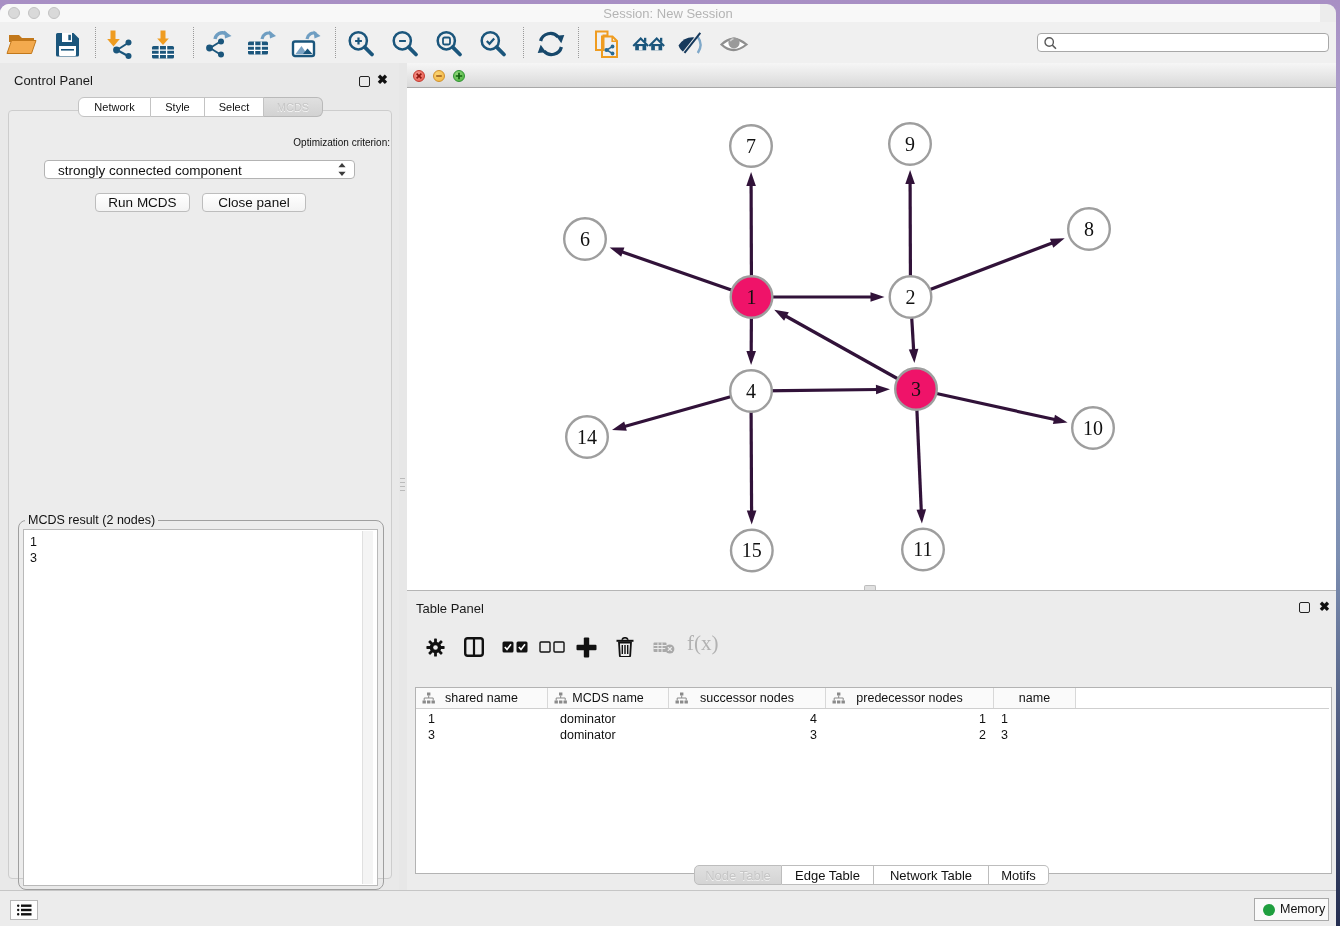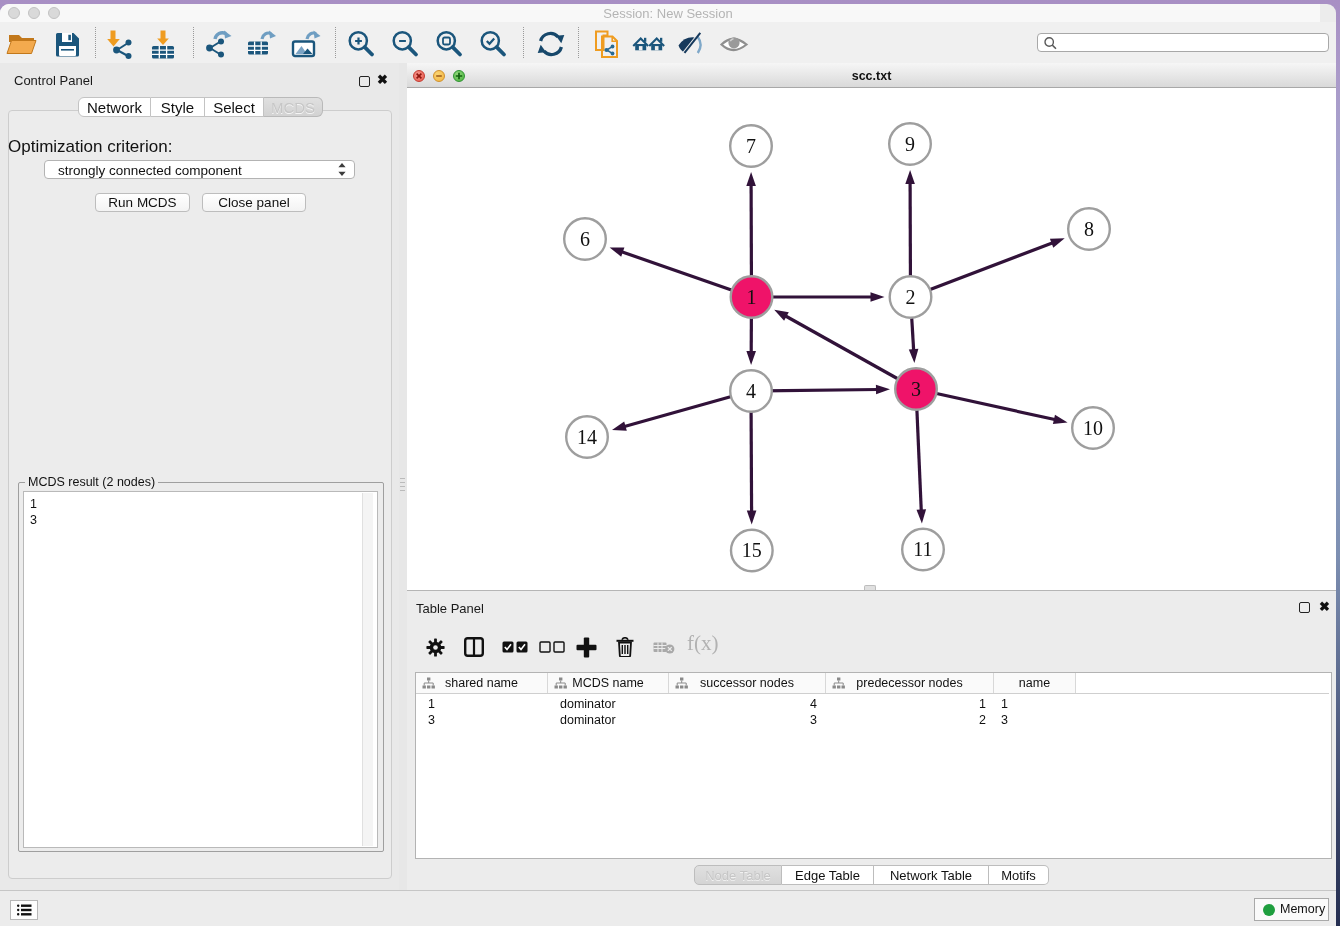--- a/index.html
+++ b/index.html
@@ -17,52 +17,52 @@
   #toolbar{position:absolute;left:0;top:18px;width:1336px;height:41px;background:#f0f0f0;
       border-bottom:1px solid #cfcfcf;}
   .sep{position:absolute;top:5px;height:31px;width:0;border-left:1px dotted #9a9a9a;}
   .ticon{position:absolute;top:7px;}
   
   #cpanel{position:absolute;left:0;top:59px;width:399px;height:827px;background:#e9e9e9;}
   .ptitle{font-size:13px;color:#1a1a1a;}
   .winbtn-sq{position:absolute;width:9px;height:9px;border:1.6px solid #222;border-radius:2px;}
   .winbtn-x{position:absolute;font-size:13px;font-weight:bold;color:#111;line-height:12px;}
   .tabrow{position:absolute;height:20px;display:flex;}
-  .tab{box-sizing:border-box;height:20px;line-height:19px;font-size:15px;text-align:center;
+  .tab{box-sizing:border-box;height:20px;line-height:19px;font-size:11px;text-align:center;
        background:#fff;border:1px solid #c3c3c3;border-left:none;color:#111;}
   .tab.first{border-left:1px solid #c3c3c3;border-radius:6px 0 0 6px;}
   .tab.last{border-radius:0 6px 6px 0;}
   .tab.gsel{background:linear-gradient(180deg,#e0e0e0,#d2d2d2);color:#c6c6c6;
        text-shadow:0 1px 0 #f5f5f5;border-color:#b9b9b9;}
   #cpage{position:absolute;left:8px;top:47px;width:382px;height:767px;background:#ececec;
        border:1px solid #cdcdcd;border-radius:4px;}
   .btn{position:absolute;box-sizing:border-box;background:linear-gradient(180deg,#ffffff,#f3f3f3);
        border:1px solid #bdbdbd;border-radius:4px;font-size:13.5px;color:#111;
        text-align:center;}
-  #mcdsbox{position:absolute;left:10px;top:372px;width:364px;height:368px;
-       border:1px solid #9f9f9f;border-radius:2px;}
+  #mcdsbox{position:absolute;left:10px;top:410px;width:364px;height:368px;
+       border:1px solid #9f9f9f;border-radius:8px;}
   #mcdslegend{position:absolute;left:6px;top:-8px;background:#ececec;padding:0 3px;
        font-size:12.5px;color:#111;}
   #mcdsinner{position:absolute;left:4px;top:8px;width:353px;height:355px;background:#fff;
        border:1px solid #b9b9b9;font-size:12.5px;color:#111;line-height:16px;}
   
   #vdivider{position:absolute;left:399px;top:59px;width:8px;height:827px;background:#e7e7e7;}
   
   #netbar{position:absolute;left:407px;top:59px;width:929px;height:25px;
       background:linear-gradient(180deg,#f6f6f6 0%,#e9e9e9 45%,#d9d9d9 100%);
       border-bottom:1px solid #a8a8a8;box-sizing:border-box;}
   .mtl{position:absolute;top:7px;width:12px;height:12px;border-radius:50%;box-sizing:border-box;}
   #nettitle{position:absolute;left:0;top:6px;width:929px;text-align:center;font-size:12.5px;
       font-weight:bold;color:#111;}
   #canvas{position:absolute;left:407px;top:84px;width:929px;height:503px;background:#fff;
       border-bottom:1px solid #b5b5b5;box-sizing:border-box;}
   
   #tpanel{position:absolute;left:407px;top:593px;width:929px;height:293px;background:#ececec;}
   #ttoolbar{position:absolute;left:8px;top:30px;width:913px;height:40px;}
-  #tgrid{position:absolute;left:8px;top:75px;width:915px;height:185px;background:#fff;
+  #tgrid{position:absolute;left:8px;top:90px;width:915px;height:185px;background:#fff;
       border:1px solid #b3b3b3;}
   .hdrcell{position:absolute;top:0;height:20px;box-sizing:border-box;background:#fafafa;
       border-right:1px solid #d8d8d8;font-size:12.5px;color:#111;text-align:center;line-height:20px;}
   .rowtxt{position:absolute;font-size:12.5px;color:#111;height:16px;line-height:16px;}
   .btabs{position:absolute;display:flex;}
   .btab{box-sizing:border-box;height:20px;line-height:19px;font-size:13px;text-align:center;
        background:#fff;border:1px solid #bdbdbd;border-left:none;color:#111;}
   
   #statusbar{position:absolute;left:0;top:886px;width:1336px;height:32px;background:#ececec;
       border-top:1px solid #c6c6c6;padding-left:36px;}
@@ -215,21 +215,21 @@
   <div class="winbtn-sq" style="left:359px;top:13px;"></div>
   <div class="winbtn-x" style="left:377px;top:11px;">✖</div>
   <div id="cpage"></div>
   <div class="tabrow" style="left:78px;top:34px;">
     <div class="tab first" style="width:73px;">Network</div>
     <div class="tab" style="width:54px;">Style</div>
     <div class="tab" style="width:59px;">Select</div>
     <div class="tab gsel last" style="width:59px;">MCDS</div>
   </div>
   <div style="position:absolute;left:8px;top:47px;width:382px;height:767px;">
-    <div style="position:absolute;left:0;top:27px;width:382px;text-align:left;font-size:17px;color:#111;">Optimization criterion:</div>
+    <div style="position:absolute;left:0;top:27px;width:382px;text-align:right;font-size:10px;color:#111;">Optimization criterion:</div>
     <div style="position:absolute;left:36px;top:50px;width:311px;height:19px;box-sizing:border-box;background:#fff;border:1px solid #b3b3b3;border-radius:4px;">
       <div style="position:absolute;left:13px;top:1px;font-size:13.5px;color:#111;line-height:17px;">strongly connected component</div>
       <svg width="12" height="15" viewBox="0 0 12 15" style="position:absolute;right:6px;top:1px;">
         <polygon points="6,1 9.6,5.2 2.4,5.2" fill="#3c3c3c"></polygon>
         <polygon points="6,14 9.6,9.8 2.4,9.8" fill="#3c3c3c"></polygon>
       </svg>
     </div>
     <div class="btn" style="left:87px;top:83px;width:95px;height:19px;line-height:18px;">Run MCDS</div>
     <div class="btn" style="left:194px;top:83px;width:104px;height:19px;line-height:18px;">Close panel</div>
     <div id="mcdsbox">
@@ -254,21 +254,20 @@
   <div class="mtl" style="left:26px;background:radial-gradient(circle at 35% 30%,#fad473,#f3b33e);border:1px solid #d0912c;">
     <svg width="10" height="10" viewBox="0 0 10 10" style="position:absolute;left:0;top:0;">
           <path d="M2.2,5 L7.8,5" stroke="#99591a" stroke-width="1.7"></path>
         </svg>
   </div>
   <div class="mtl" style="left:46px;background:radial-gradient(circle at 35% 30%,#8fd57a,#47b33a);border:1px solid #2d9232;">
     <svg width="10" height="10" viewBox="0 0 10 10" style="position:absolute;left:0;top:0;">
           <path d="M5,1.8 L5,8.2 M1.8,5 L8.2,5" stroke="#11600f" stroke-width="1.7"></path>
         </svg>
   </div>
-  <div id="nettitle">scc.txt</div>
 </div>
 <div id="canvas">
 <svg width="929" height="503" viewBox="0 0 929 503">
 <line x1="344.5" y1="209.0" x2="344.1" y2="96.0" stroke="#311239" stroke-width="3.2"></line>
 <polygon points="344.1,84.0 348.9,98.0 339.3,98.0" fill="#311239"></polygon>
 <line x1="344.5" y1="209.0" x2="213.9" y2="163.5" stroke="#311239" stroke-width="3.2"></line>
 <polygon points="202.6,159.6 217.4,159.6 214.2,168.7" fill="#311239"></polygon>
 <line x1="344.5" y1="209.0" x2="465.5" y2="209.0" stroke="#311239" stroke-width="3.2"></line>
 <polygon points="477.5,209.0 463.5,213.8 463.5,204.2" fill="#311239"></polygon>
 <line x1="344.5" y1="209.0" x2="344.2" y2="265.0" stroke="#311239" stroke-width="3.2"></line>

